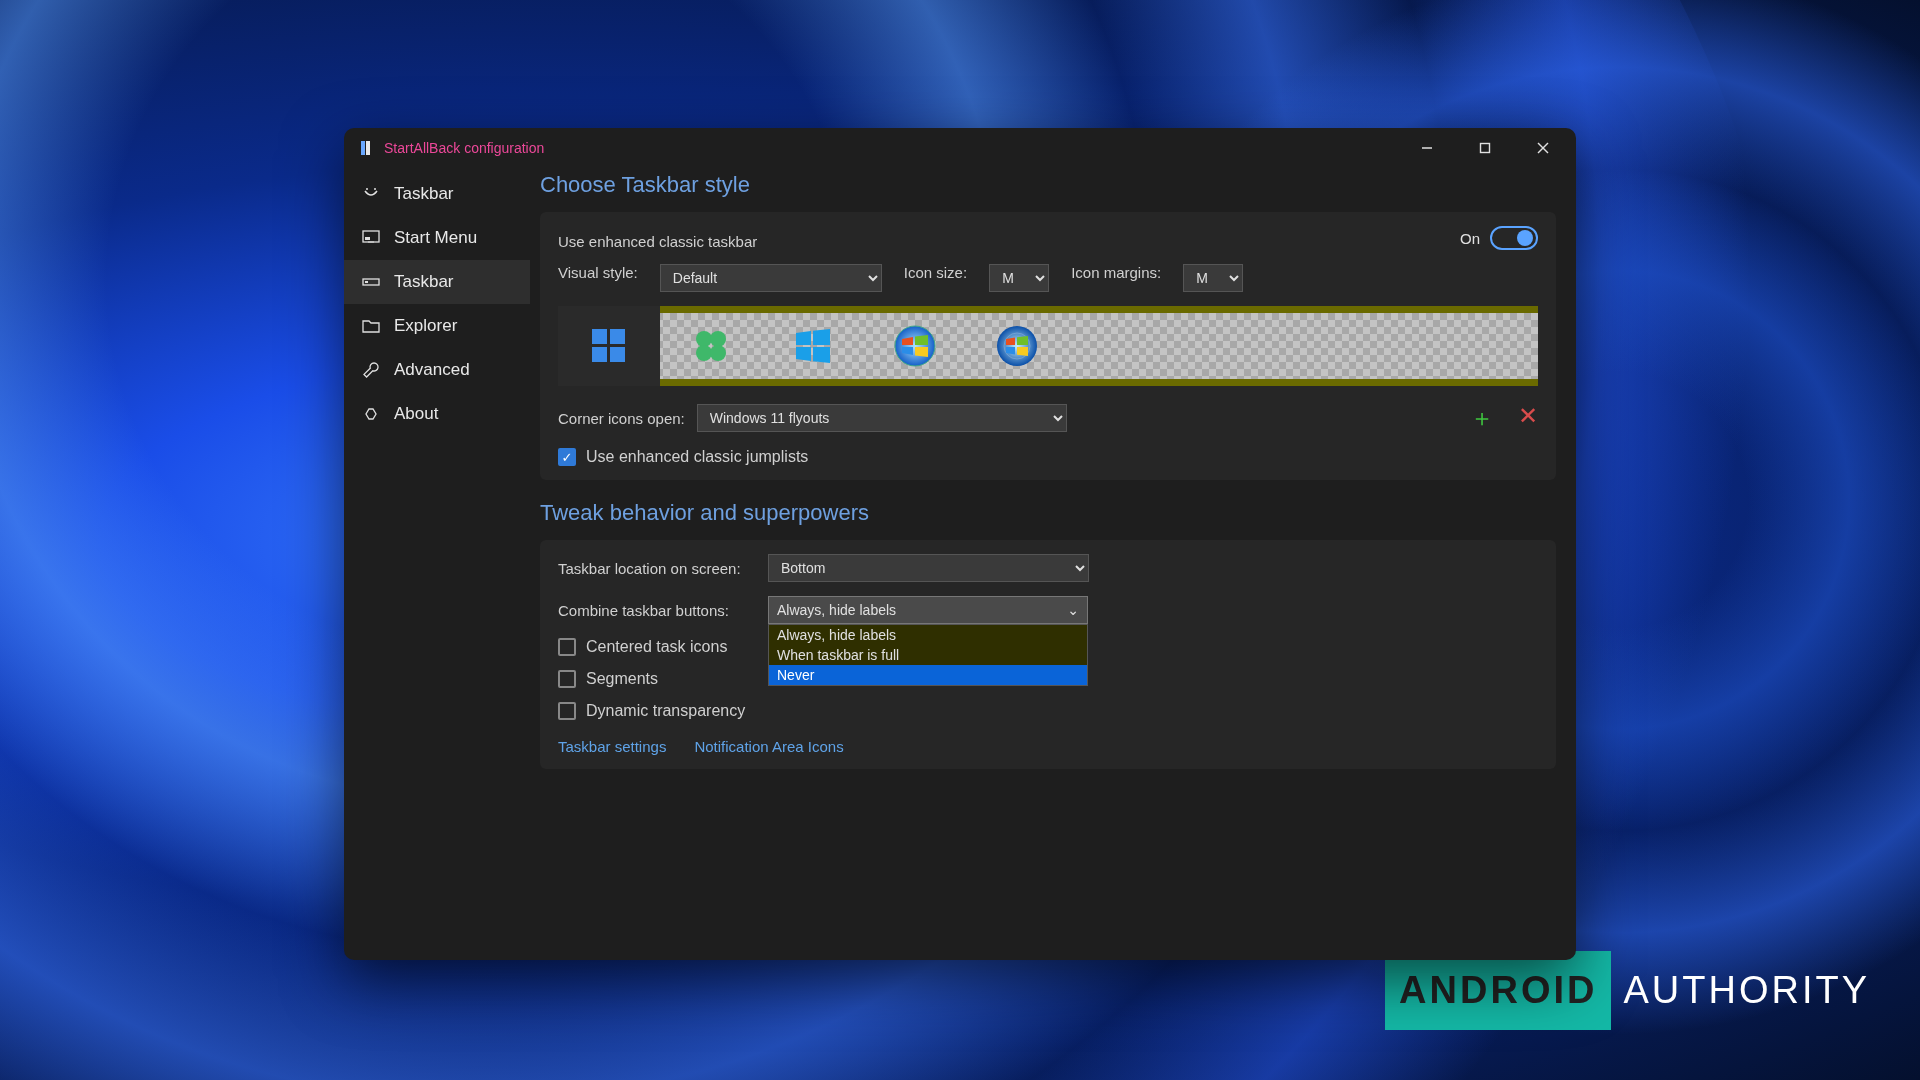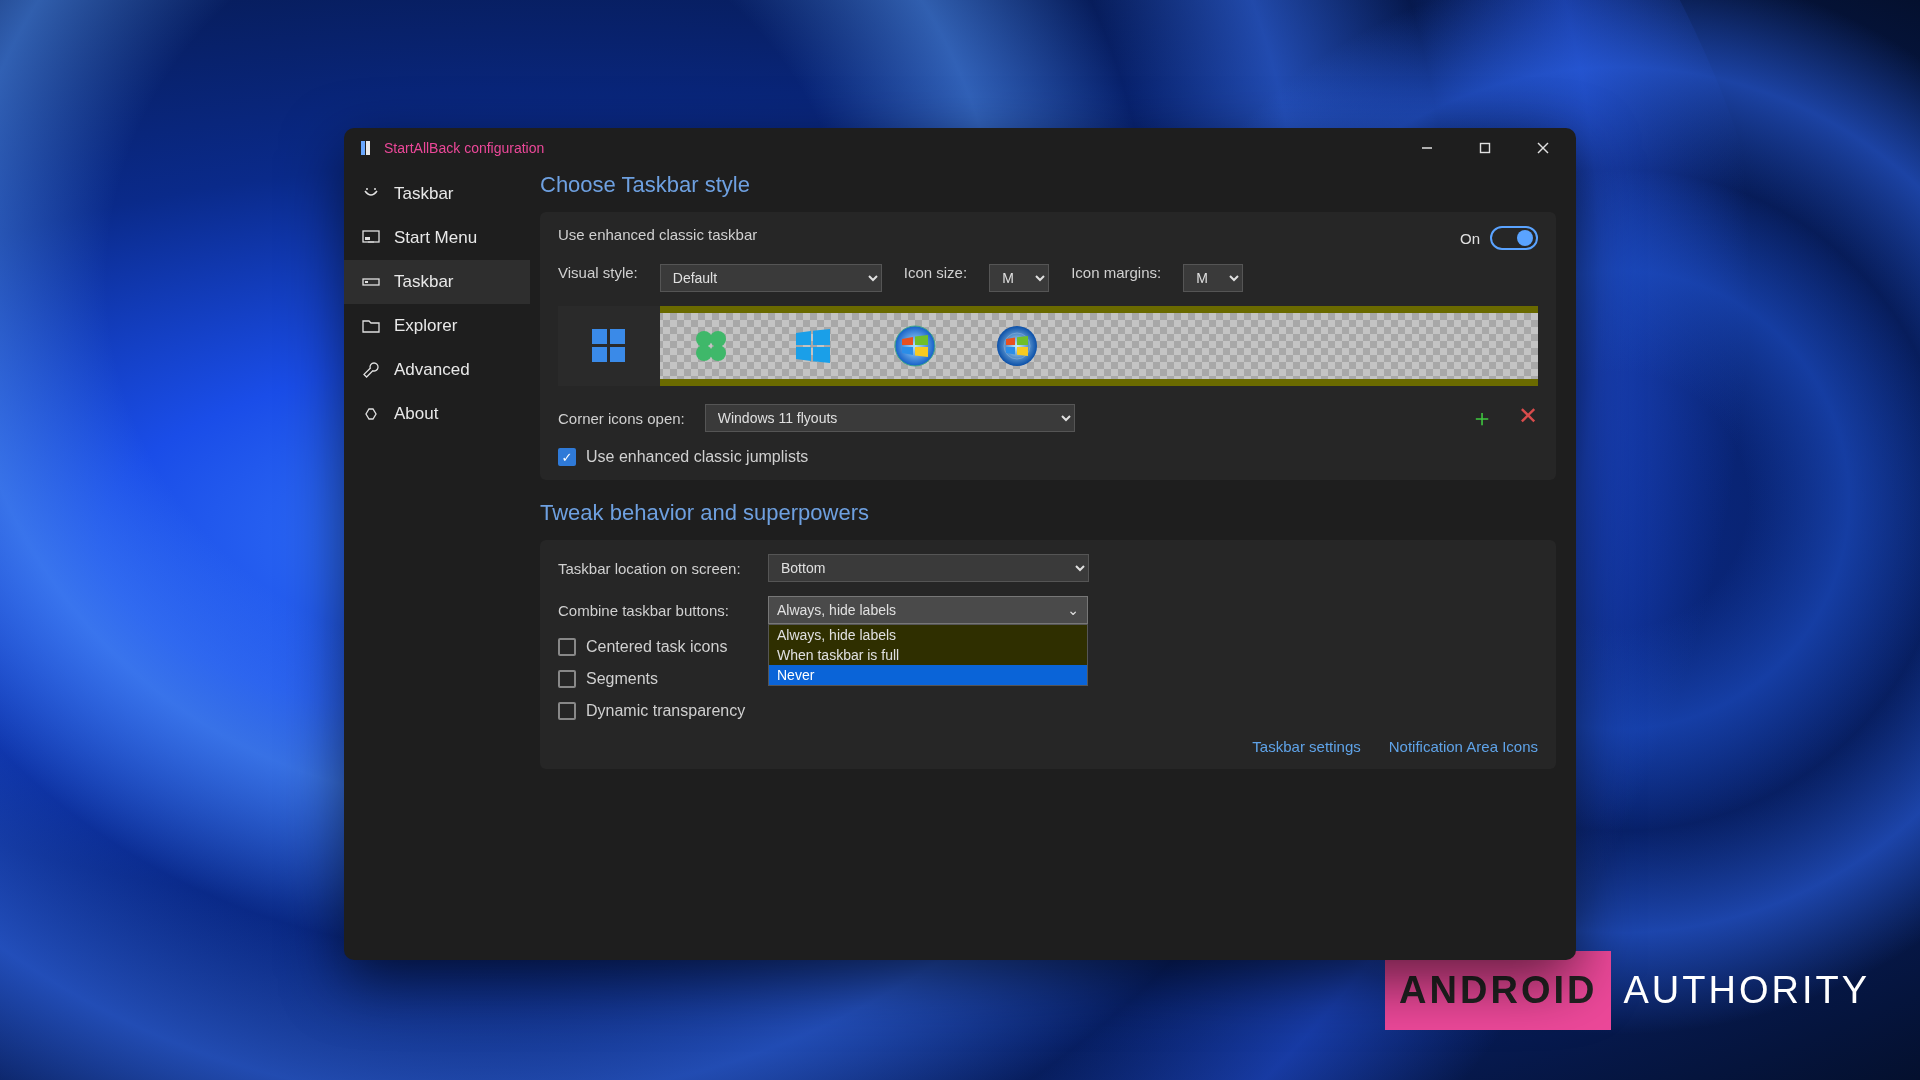--- a/index.html
+++ b/index.html
@@ -139,21 +139,21 @@
   align-items: center;
   gap: 10px;
   margin-bottom: 14px;
   font-size: 15px;
 }
 
 .row:last-child { margin-bottom: 0; }
 
 .toggle-row {
   display: flex;
-  align-items: flex-start;
+  align-items: flex-end;
   justify-content: space-between;
 }
 
 .toggle-right { display: flex; align-items: center; gap: 10px; }
 
 .toggle {
   width: 48px;
   height: 24px;
   border-radius: 12px;
   border: 2px solid #5aa3ff;
@@ -178,21 +178,21 @@
   background: #3a3a3a;
   border: 1px solid #555;
   color: #e0e0e0;
   padding: 4px 8px;
   font-size: 14px;
   height: 28px;
 }
 
 .select-wide { width: 222px; }
 .select-med { width: 60px; }
-.select-corner { width: 370px; margin-left: 8px; }
+.select-corner { width: 370px; }
 .select-loc { width: 321px; }
 
 .visual-row { display: flex; align-items: flex-start; gap: 22px; flex-wrap: wrap; }
 
 .icon-preview {
   display: flex;
   height: 80px;
   margin-bottom: 16px;
   background: linear-gradient(#6e6e00 0 8%, #b0b0b0 8% 92%, #6e6e00 92% 100%);
   background-image:
@@ -294,38 +294,38 @@
   padding: 2px 8px;
   font-size: 14px;
   color: #e0e0e0;
 }
 
 .combo-item.highlighted {
   background: #0a64d8;
   color: #fff;
 }
 
-.links-row { display: flex; gap: 28px; margin-top: 18px; justify-content: flex-end; }
+.links-row { display: flex; gap: 28px; margin-top: 18px; }
 .link { color: #5fa3e8; font-size: 15px; }
 
 .watermark {
   position: absolute;
   right: 50px;
   bottom: 50px;
   z-index: 5;
   display: flex;
   align-items: center;
   gap: 12px;
   color: #fff;
   font-size: 38px;
   letter-spacing: 3px;
 }
 
 .watermark .boxed {
-  background: #ec4899;
+  background: #14b8a6;
   color: #222;
   padding: 18px 14px;
   font-weight: 700;
 }
 
 .watermark .thin { font-weight: 200; }
 </style>
 </head>
 <body>
 

